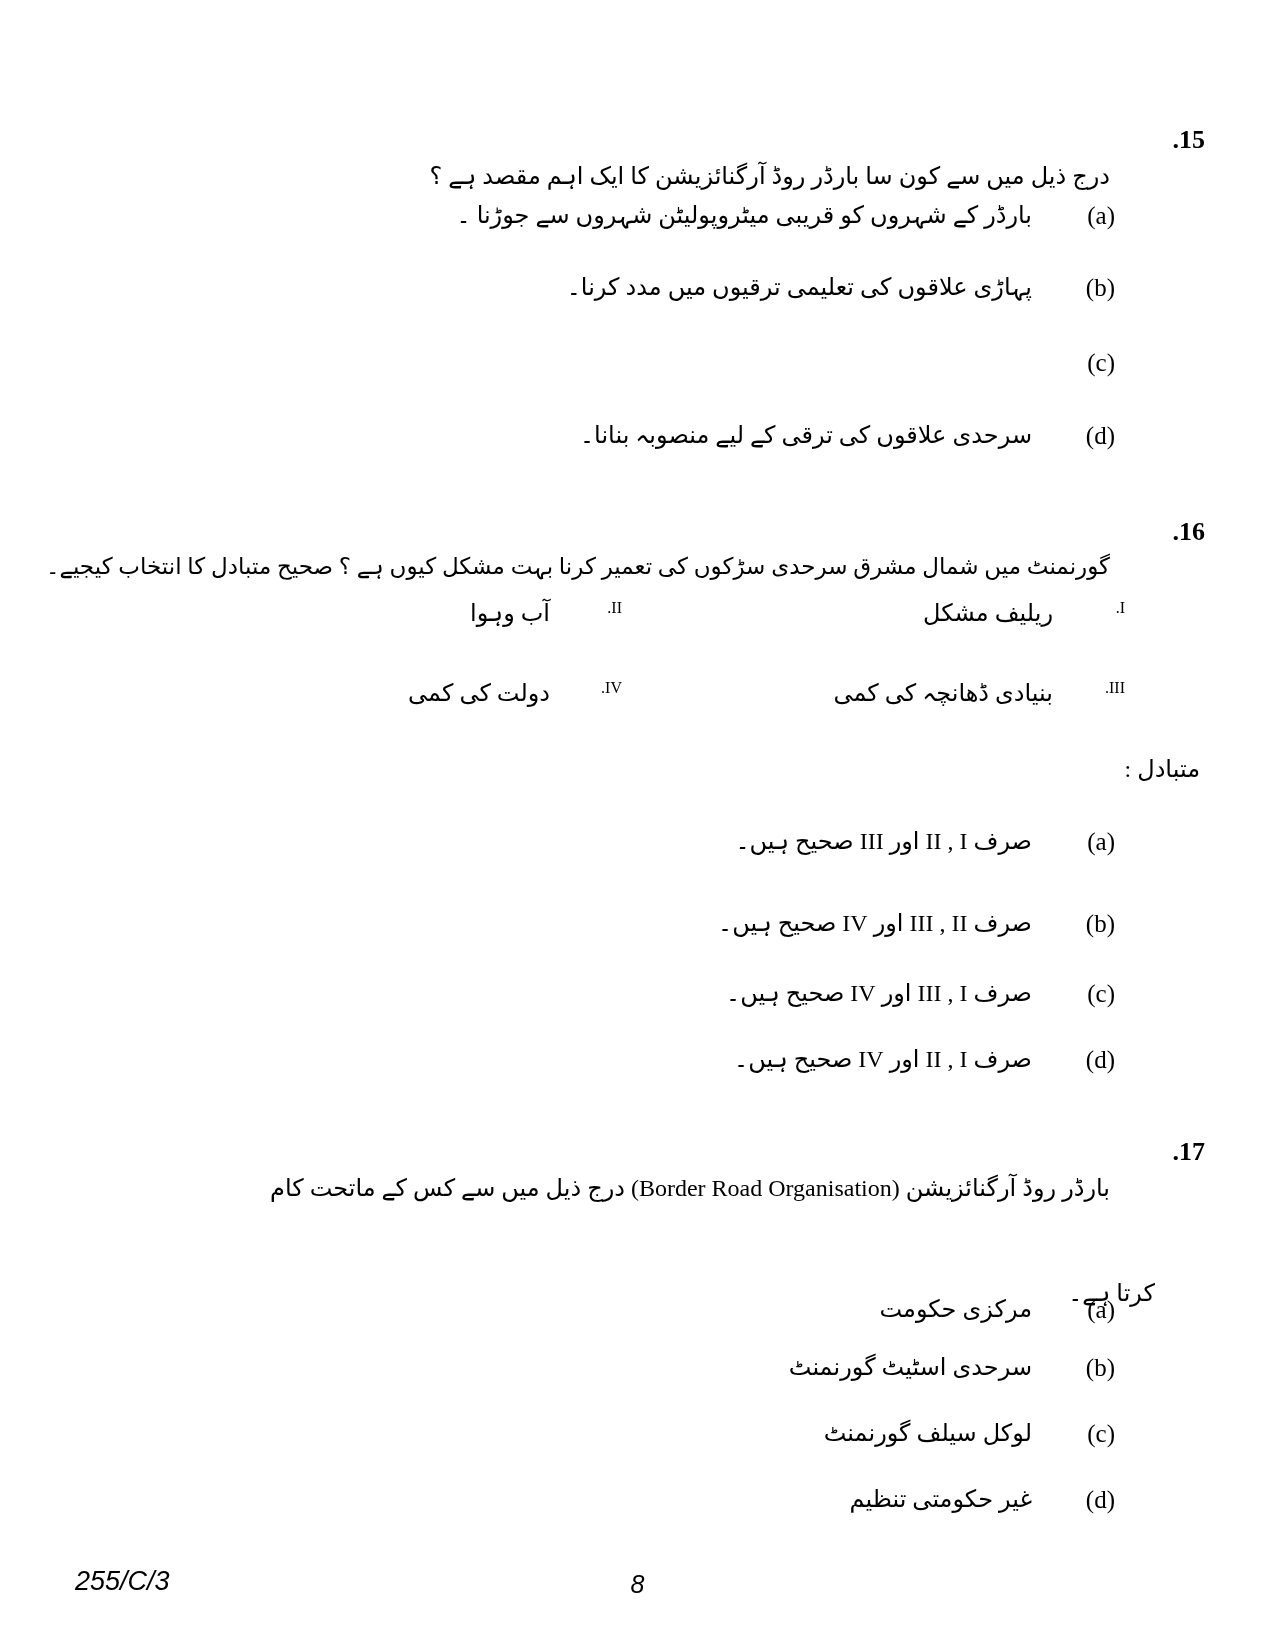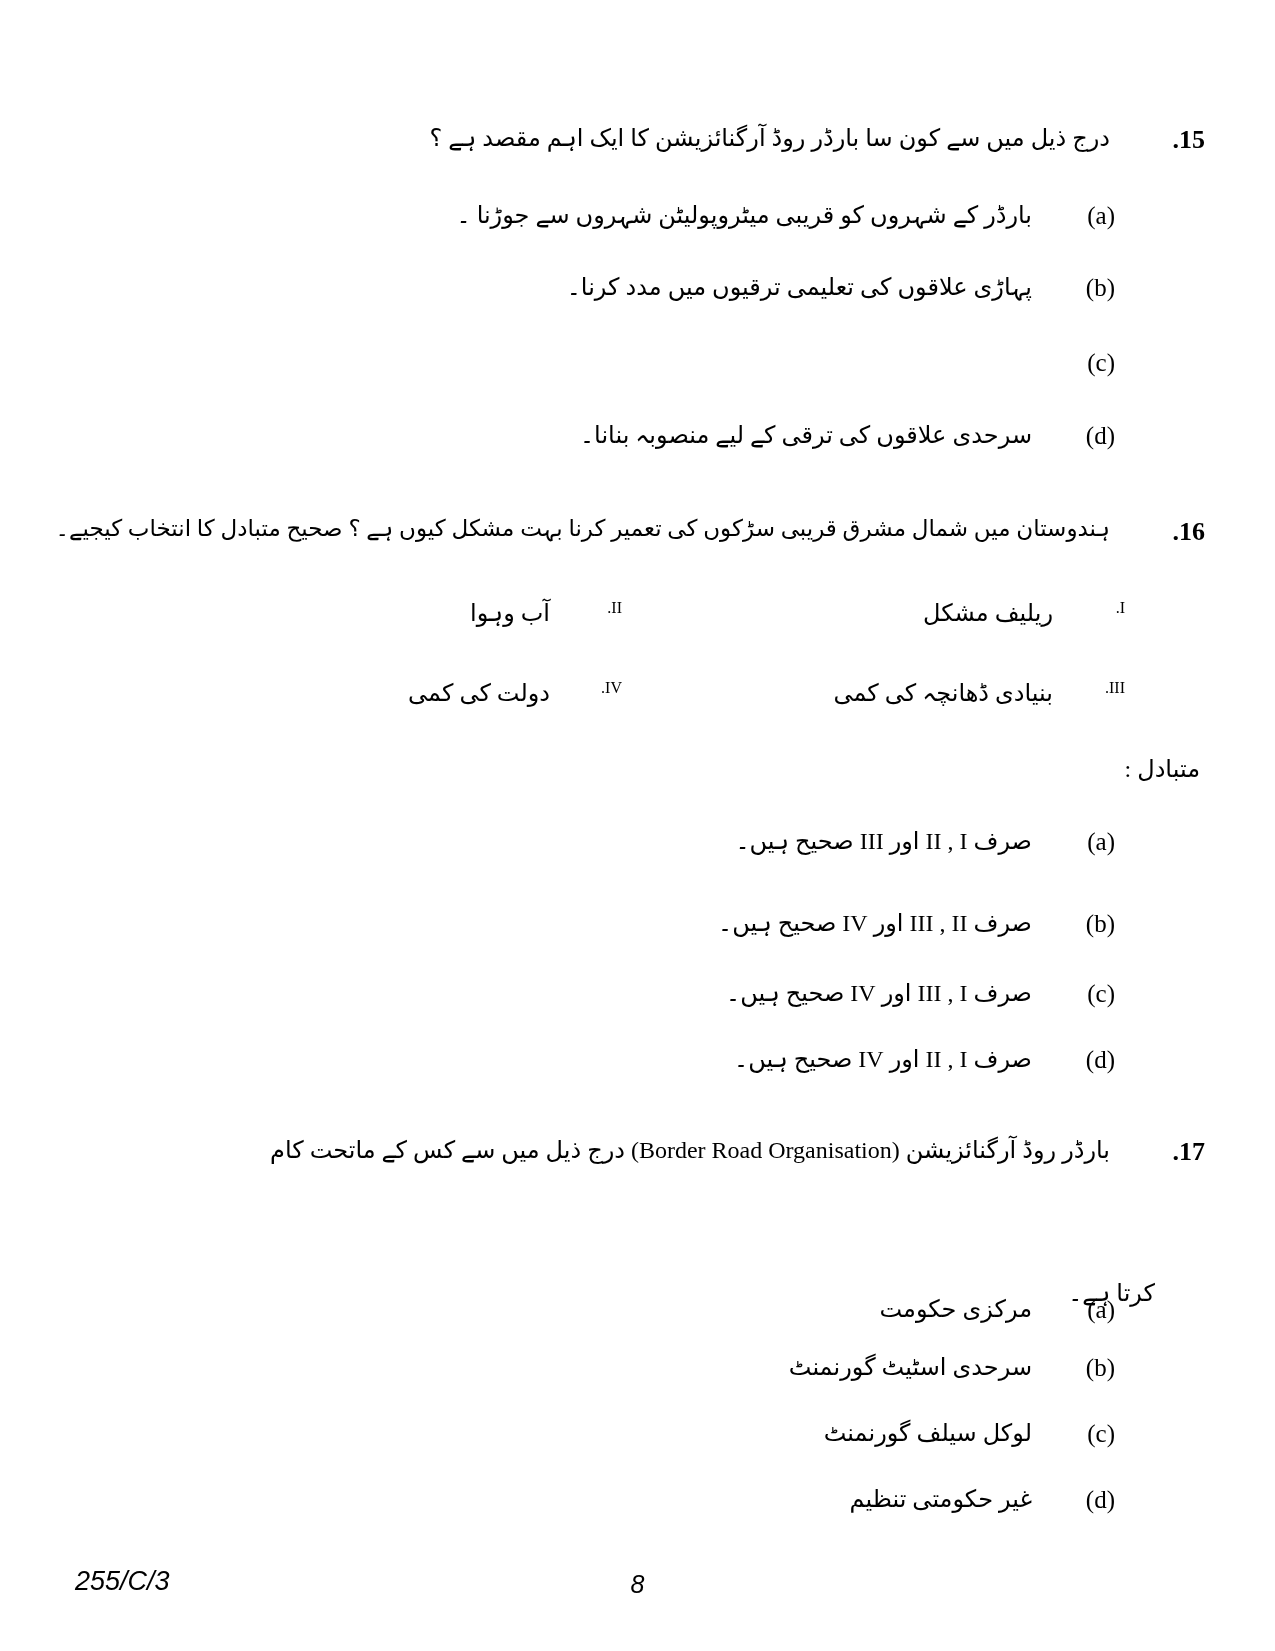--- a/index.html
+++ b/index.html
@@ -12,21 +12,21 @@
     overflow:hidden;
   }
   .row { position:absolute; }
   
   .q-row { display:flex; align-items:flex-start; }
   .qnum {
     flex:0 0 95px; width:95px;
     font-weight:bold; font-size:26px; line-height:1.5;
     text-align:right;
   }
-  .qtext { font-size:24px; line-height:1.5; white-space:nowrap; }
+  .qtext { font-size:24px; line-height:1.5; white-space:nowrap;margin-top:38px; }
   .qtext.small { font-size:23px; }
   
   .opt-row { display:flex; column-gap:43px; }
   .opt-label { flex:0 0 40px; width:40px; font-size:25px; line-height:1.45; }
   .opt-text { font-size:24px; line-height:1.45; white-space:nowrap;margin-left:48px; }
   
   .list-row { display:flex; }
   .list-cell { display:flex; column-gap:22px; }
   .list-cell.right-col { flex:0 0 503px; width:503px; }
   .list-marker { flex:0 0 50px; width:50px; font-size:16px; line-height:1.45; text-align:right; }
@@ -68,21 +68,21 @@
   <div class="row opt-row" style="top:345px; right:160px; left:70px;">
     <span class="opt-label">(c)</span>
   </div>
   <div class="row opt-row" style="top:418px; right:160px; left:70px;">
     <span class="opt-label">(d)</span>
     <div class="opt-text">سرحدی علاقوں کی ترقی کے لیے منصوبہ بنانا۔</div>
   </div>
 
   <div class="row q-row" style="top:512px; right:70px; left:40px;">
     <span class="qnum">16.</span>
-    <div class="qtext small">ہندوستان میں شمال مشرق قریبی سڑکوں کی تعمیر کرنا بہت مشکل کیوں ہے ؟ صحیح متبادل کا انتخاب کیجیے۔</div>
+    <div class="qtext small">گورنمنٹ میں شمال مشرق سرحدی سڑکوں کی تعمیر کرنا بہت مشکل کیوں ہے ؟ صحیح متبادل کا انتخاب کیجیے۔</div>
   </div>
 
   <div class="row list-row" style="top:596px; right:150px; left:70px;">
     <div class="list-cell right-col">
       <span class="list-marker">I.</span>
       <div class="list-text">ریلیف مشکل</div>
     </div>
     <div class="list-cell">
       <span class="list-marker">II.</span>
       <div class="list-text">آب وہوا</div>

